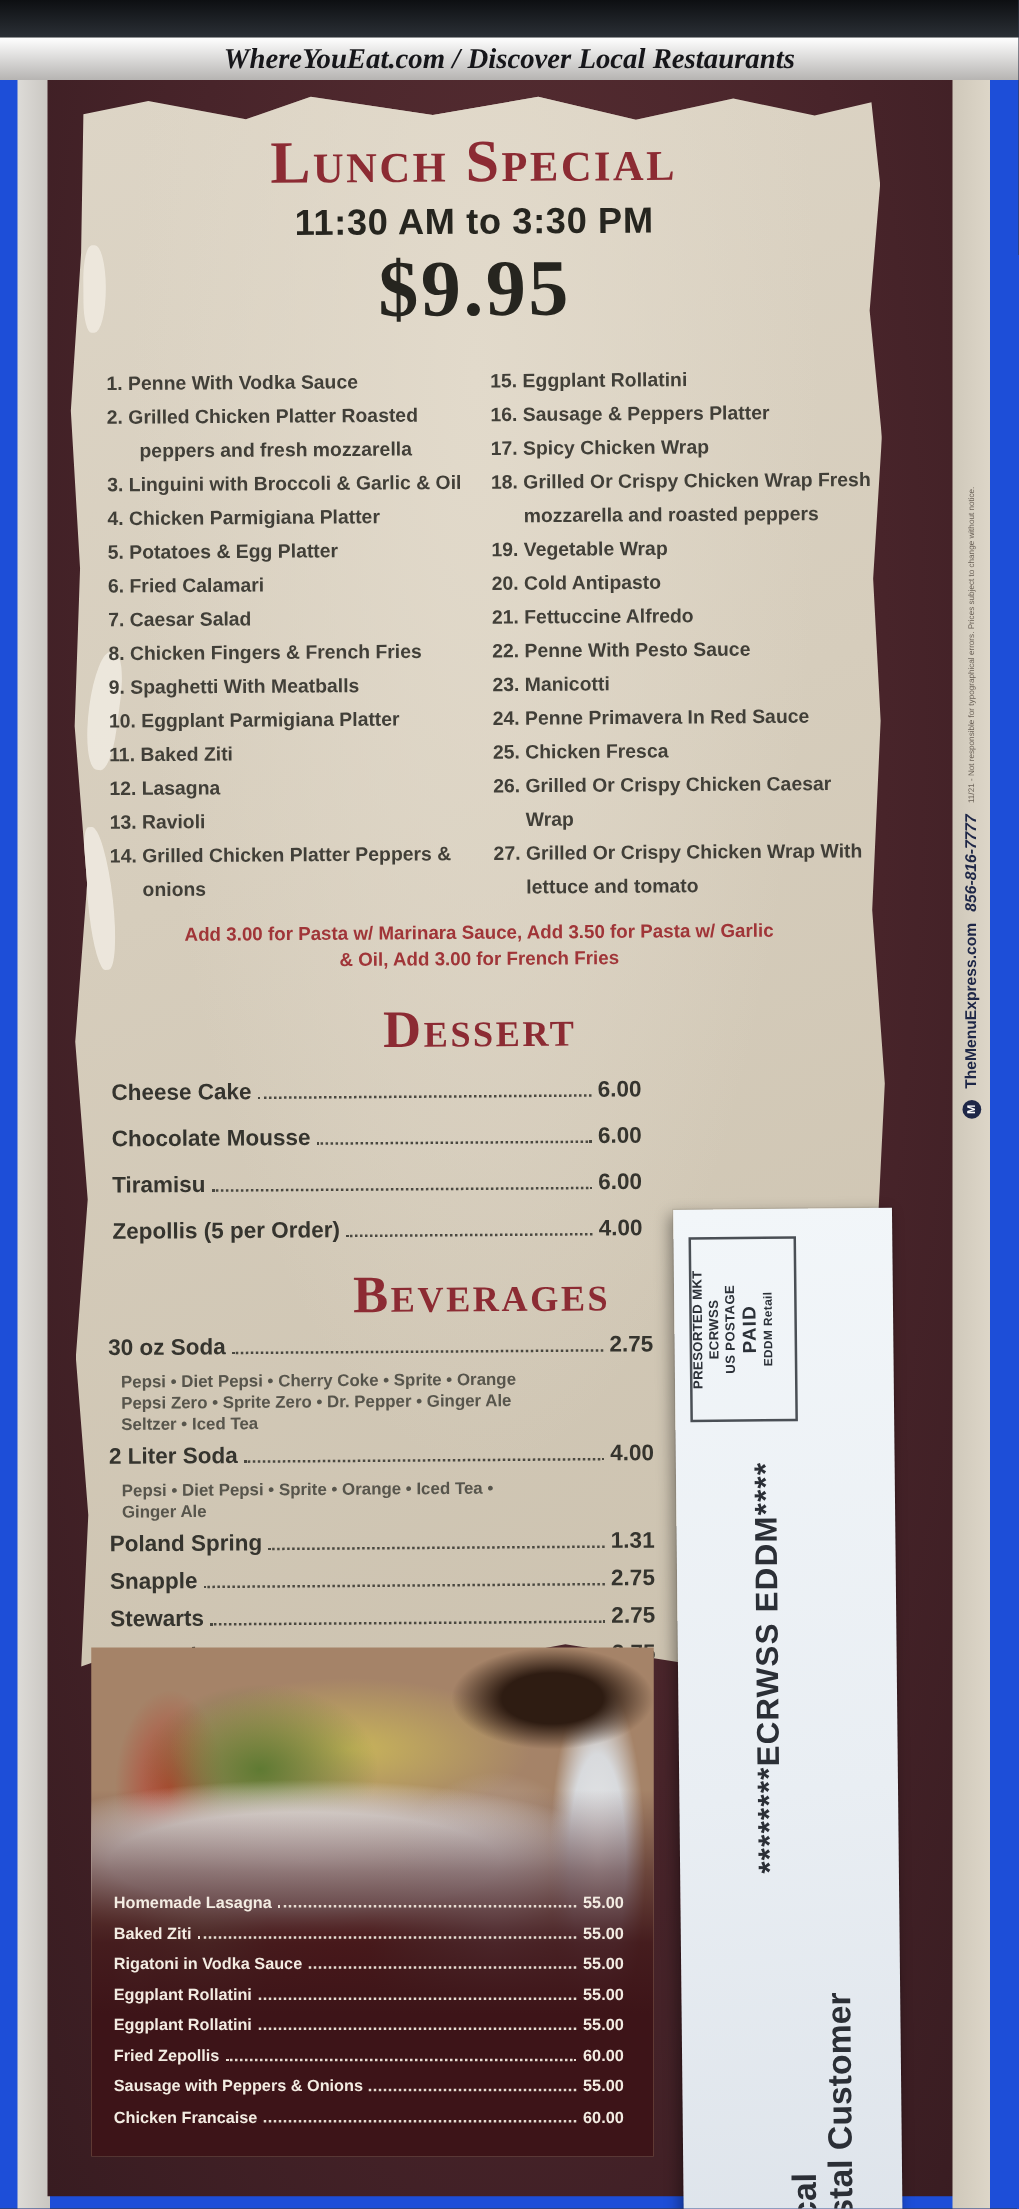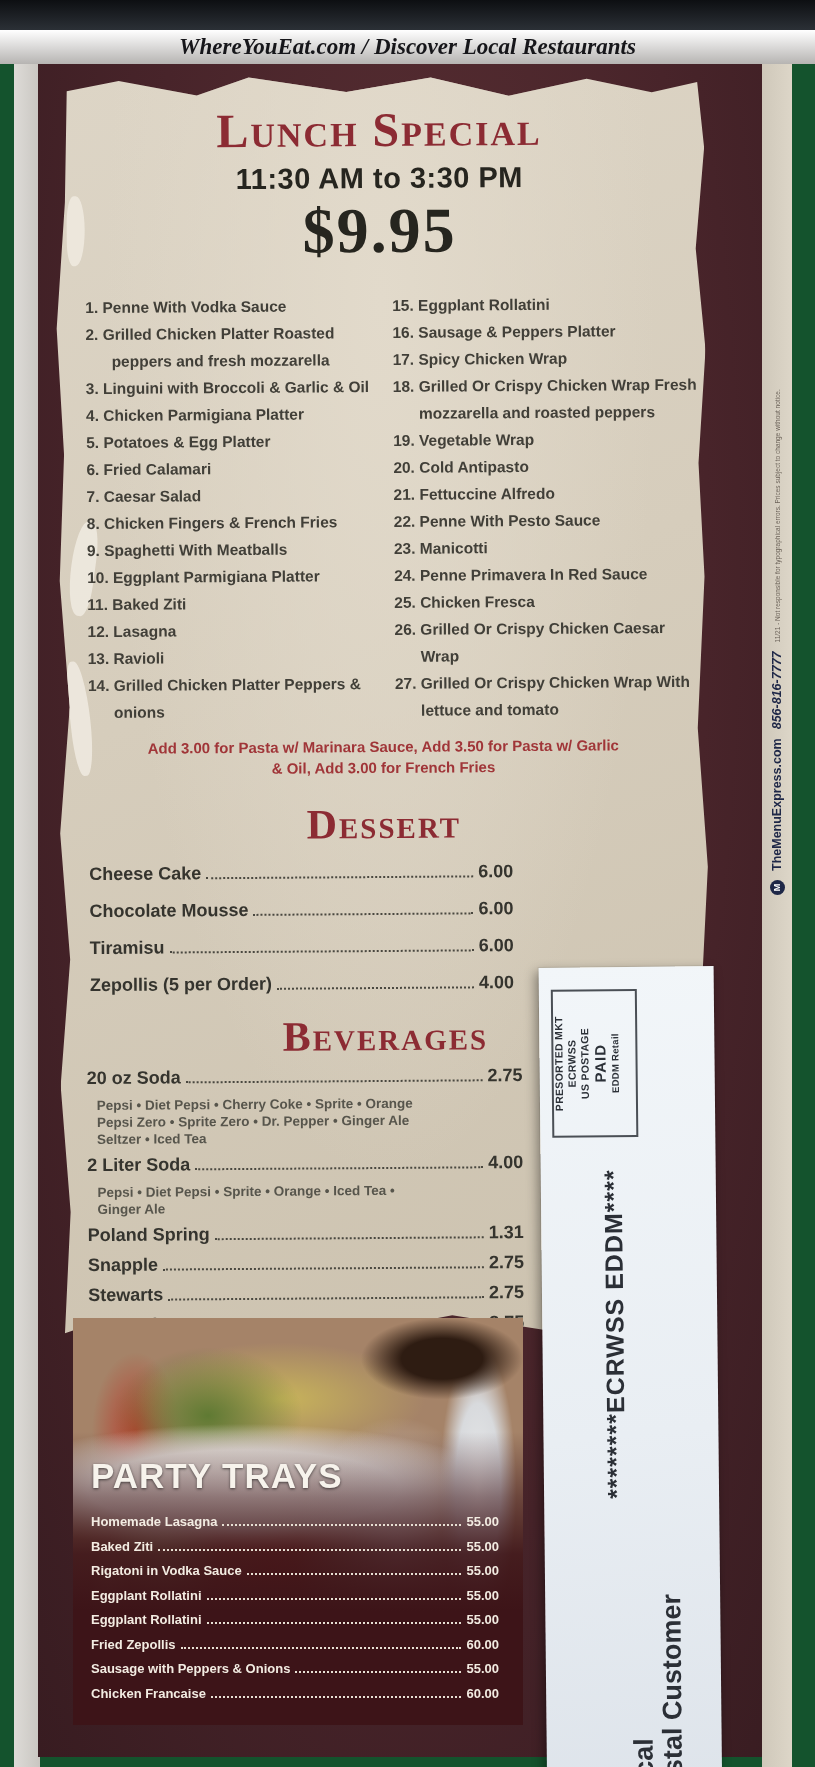--- a/index.html
+++ b/index.html
@@ -9,21 +9,21 @@
   
   .top-bar { position:absolute; left:0; top:0; width:815px; height:30px;
     background:linear-gradient(#0d0f12,#2b3036); }
   .header-band { position:absolute; left:0; top:30px; width:815px; height:34px;
     background:linear-gradient(#ffffff,#b6b4b2); display:flex; align-items:center; }
   .header-band .site { width:100%; text-align:center; 
     font-family:"Liberation Serif", serif; font-style:italic; font-weight:700;
     font-size:23px; color:#16161a; }
 
   
-  .photo { position:absolute; left:0; top:64px; width:815px; height:1703px; background:#14532d; }
+  .photo { position:absolute; left:0; top:64px; width:815px; height:1703px; background:#1d4ed8; }
   .frame-gray-left { position:absolute; left:14px; top:0; width:26px; height:100%;
     background:linear-gradient(to right,#dddbd7,#c9c6c1); }
   .mat { position:absolute; left:38px; top:0; right:23px; bottom:10px;
     background:radial-gradient(ellipse at 50% 30%, #5a3034 0%, #48242a 55%, #381c21 100%); }
 
   
   .paper { position:absolute; left:20px; top:10px; width:650px; height:1262px;
     background:
       radial-gradient(ellipse at 50% 18%, #e2dacb 0%, rgba(0,0,0,0) 60%),
       linear-gradient(160deg,#ddd5c6 0%,#d6cdbc 45%,#ccc2af 100%);
@@ -200,21 +200,21 @@
           <div class="price-row">
             <span class="pr-name">Zepollis (5 per Order)</span>
             <span class="pr-leader"></span>
             <span class="pr-price">4.00</span>
           </div>
         </div>
 
         <div class="sec-head head-beverages">Beverages</div>
         <div class="price-list list-beverages">
           <div class="price-row">
-            <span class="pr-name">20 oz Soda</span>
+            <span class="pr-name">30 oz Soda</span>
             <span class="pr-leader"></span>
             <span class="pr-price">2.75</span>
           </div>
           <div class="bev-desc">Pepsi • Diet Pepsi • Cherry Coke • Sprite • Orange Pepsi Zero • Sprite Zero • Dr. Pepper • Ginger Ale Seltzer • Iced Tea</div>
           <div class="price-row">
             <span class="pr-name">2 Liter Soda</span>
             <span class="pr-leader"></span>
             <span class="pr-price">4.00</span>
           </div>
           <div class="bev-desc">Pepsi • Diet Pepsi • Sprite • Orange • Iced Tea • Ginger Ale</div>
@@ -236,21 +236,20 @@
           <div class="price-row row-tall">
             <span class="pr-name">Gatorade</span>
             <span class="pr-leader"></span>
             <span class="pr-price">2.75</span>
           </div>
         </div>
       </div>
 
       <div class="party">
         <div class="party-shade"></div>
-        <div class="party-title">PARTY TRAYS</div>
         <div class="party-list">
           <div class="price-row">
             <span class="pr-name">Homemade Lasagna</span>
             <span class="pr-leader"></span>
             <span class="pr-price">55.00</span>
           </div>
           <div class="price-row">
             <span class="pr-name">Baked Ziti</span>
             <span class="pr-leader"></span>
             <span class="pr-price">55.00</span>

